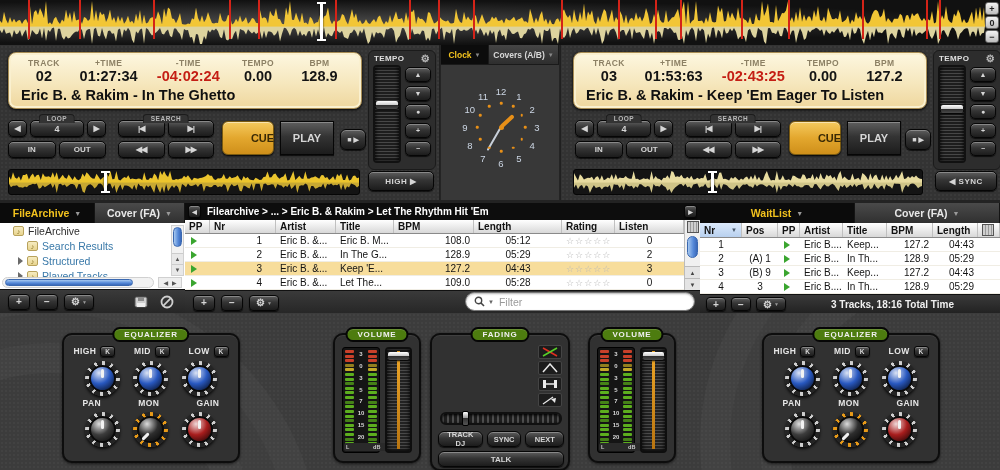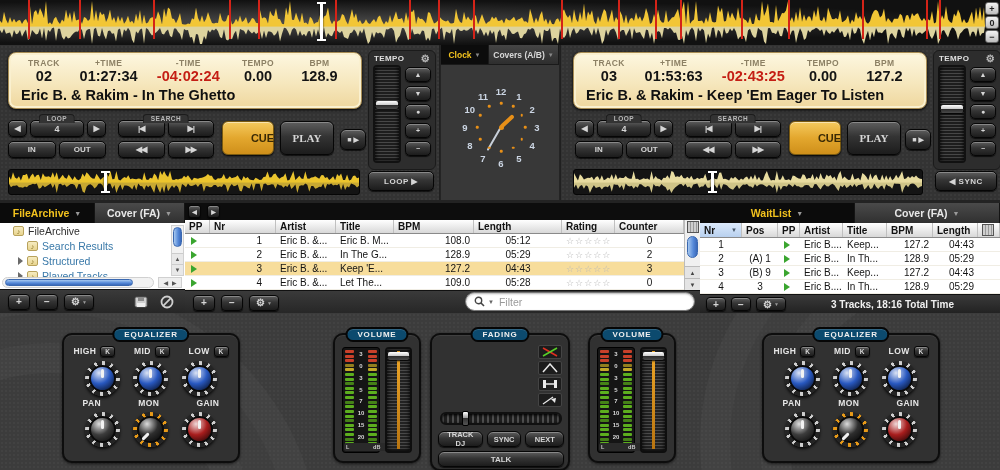--- a/index.html
+++ b/index.html
@@ -61,36 +61,36 @@
     padding:0 7px;letter-spacing:.5px;line-height:8px;}
   .grow{display:flex;gap:3px;margin-bottom:4px;}
   .grow .btn{height:17px;font-size:8px;}
   .loop .b-ar{width:19px;}.loop .b-val{flex:1;font-size:9px;}
   .loop .b-io{flex:1;}
   .search .btn{flex:1;letter-spacing:-1px;}
 
   .cue{position:absolute;width:52px;height:34px;font-size:11px;border-radius:6px;
     background:linear-gradient(#f5ca5e,#e3a72e 50%,#cf8f1a);color:#3a2a05;border:1px solid #7a5a10;
     box-shadow:inset 0 1px 0 rgba(255,255,255,.5),0 1px 2px #000;padding-left:35px;}
-  .play{position:absolute;width:54px;height:34px;font-size:11px;border-radius:6px;font-family:Liberation Serif, serif;}
+  .play{position:absolute;width:54px;height:34px;font-size:11px;border-radius:0;}
   .stopplay{position:absolute;width:26px;height:21px;font-size:7px;border-radius:6px;letter-spacing:0px;}
   .strip{position:absolute;height:26px;background:#141414;border:1px solid #060606;border-radius:3px;overflow:hidden;}
   .strip svg{position:absolute;left:0;top:0;width:100%;height:100%;}
   .strip .ph{top:1px;bottom:1px;}
   .sync{position:absolute;height:20px;border-radius:5px;font-size:8px;letter-spacing:.5px;}
 
   
   .ctabs{display:flex;height:20px;background:#2a2a2a;border-bottom:1px solid #1a1a1a;}
   .ctab{display:flex;align-items:center;justify-content:center;gap:3px;font-size:8.5px;font-weight:bold;color:#d8d8d8;
     background:linear-gradient(#454545,#2e2e2e);border-right:1px solid #1a1a1a;cursor:pointer;}
   .ctab .dd{font-size:6px;color:#888;}
   .ctab.active{background:#0c0c0c;color:#f2c21e;}
   .ctab.t1{width:48px;}.ctab.t2{flex:1;}
   .clockface{position:absolute;left:10px;top:32px;width:100px;height:100px;}
-  .cnum{position:absolute;font-size:9.5px;font-weight:bold;color:#ccd6e4;transform:translate(-50%,-50%);}
+  .cnum{position:absolute;font-size:9.5px;font-weight:normal;color:#ccd6e4;transform:translate(-50%,-50%);}
   .cdot{position:absolute;width:2.5px;height:2.5px;border-radius:50%;background:#e89018;transform:translate(-50%,-50%);}
   .hand{position:absolute;left:50%;bottom:50%;transform-origin:50% 100%;border-radius:2px;}
   .hand.hour{width:3.5px;height:17px;margin-left:-1.75px;background:#e89018;}
   .hand.minute{width:2px;height:27px;margin-left:-1px;background:#c8d0da;}
   .cpin{position:absolute;left:50%;top:50%;width:5px;height:5px;margin:-2.5px;border-radius:50%;background:#e89018;}
 
   
   #browser-bg{position:absolute;left:0;top:200px;width:1000px;height:113px;background:#232323;}
   .btabs{position:absolute;display:flex;height:20px;}
   .btab{display:flex;align-items:center;justify-content:center;gap:5px;font-size:10.5px;font-weight:bold;
@@ -165,21 +165,21 @@
   #wfoot .txt{flex:1;text-align:center;font-size:10px;font-weight:bold;color:#f0f0f0;}
   #wfoot .tbtn{min-width:20px;height:14px;}
 
   
   #mixer{position:absolute;left:0;top:313px;width:1000px;height:157px;background:#3c3c3c;overflow:hidden;
     background-image:radial-gradient(rgba(255,255,255,.03) 1px,transparent 1px);background-size:4px 4px;}
   .swirl{position:absolute;border-radius:50%;border:30px solid rgba(255,255,255,.035);
     box-shadow:0 0 0 30px rgba(0,0,0,.06),0 0 0 60px rgba(255,255,255,.03);}
   .panel{position:absolute;background:#313131;border:2px solid #0d0d0d;border-radius:10px;
     box-shadow:inset 0 1px 0 rgba(255,255,255,.07),0 1px 3px rgba(0,0,0,.6);}
-  .ptitle{position:absolute;top:-8px;left:50%;transform:translateX(-50%);background:#0c4a6e;border:2px solid #060606;
+  .ptitle{position:absolute;top:-8px;left:50%;transform:translateX(-50%);background:#4d7c0f;border:2px solid #060606;
     border-radius:8px;padding:1px 10px;font-size:8px;font-weight:bold;color:#efefef;letter-spacing:.8px;white-space:nowrap;
     box-shadow:inset 0 1px 0 rgba(255,255,255,.15);}
   .eqgrid{position:absolute;left:0;top:8px;width:100%;display:flex;flex-direction:column;}
   .eqlabels{display:flex;justify-content:space-around;align-items:center;height:16px;}
   .eqlab{display:flex;align-items:center;gap:4px;font-size:8.5px;font-weight:bold;color:#e6e6e6;letter-spacing:.4px;}
   .kbtn{width:15px;height:11px;border-radius:3px;font-size:6.5px;}
   .knobrow{display:flex;justify-content:space-around;padding:2px 14px 0 14px;}
   .knob{width:35px;height:35px;border-radius:50%;position:relative;
     background:repeating-conic-gradient(var(--tick,#cfcfcf) 0 9deg,#242424 9deg 30deg);box-shadow:0 2px 3px rgba(0,0,0,.8);}
   .knob .cap{position:absolute;inset:4px;border-radius:50%;border:2px solid #0a0a0a;
@@ -337,21 +337,21 @@
   <button class="btn stopplay" style="left:340px;top:84px;">■ ▶</button>
 
   <div class="strip" style="left:8px;top:124px;width:352px;">
     <svg id="wave-a" preserveAspectRatio="none" viewBox="0 0 352 26">
         <path d="M0 13 L0 14.9 L2 18.8 L4 17.1 L6 17.0 L8 16.5 L10 18.6 L12 18.6 L14 19.3 L16 17.8 L18 18.7 L20 16.6 L22 16.1 L24 14.8 L26 15.5 L28 14.6 L30 20.2 L32 19.6 L34 16.4 L36 18.6 L38 17.3 L40 15.9 L42 14.6 L44 19.6 L46 15.1 L48 25.0 L50 15.4 L52 15.0 L54 16.8 L56 15.8 L58 18.4 L60 16.7 L62 15.2 L64 15.1 L66 16.3 L68 20.8 L70 15.2 L72 15.4 L74 23.2 L76 25.0 L78 18.2 L80 16.0 L82 15.4 L84 17.0 L86 20.1 L88 18.2 L90 14.8 L92 14.7 L94 16.3 L96 21.9 L98 18.5 L100 14.6 L102 15.0 L104 20.4 L106 16.3 L108 25.0 L110 19.3 L112 15.8 L114 21.6 L116 16.7 L118 16.9 L120 17.4 L122 18.7 L124 21.2 L126 16.0 L128 21.9 L130 14.7 L132 17.4 L134 17.6 L136 21.6 L138 16.6 L140 18.8 L142 16.6 L144 20.7 L146 25.0 L148 15.1 L150 20.3 L152 25.0 L154 18.0 L156 25.0 L158 15.3 L160 23.1 L162 19.7 L164 16.9 L166 19.6 L168 16.6 L170 18.6 L172 25.0 L174 15.1 L176 16.6 L178 18.8 L180 14.6 L182 17.1 L184 17.4 L186 16.6 L188 15.4 L190 18.3 L192 15.4 L194 15.1 L196 23.5 L198 17.3 L200 17.5 L202 18.7 L204 18.3 L206 16.2 L208 16.3 L210 18.7 L212 17.6 L214 18.4 L216 15.2 L218 16.8 L220 23.8 L222 18.1 L224 15.2 L226 17.6 L228 17.1 L230 15.7 L232 22.5 L234 23.3 L236 16.7 L238 17.7 L240 19.2 L242 20.1 L244 14.7 L246 22.4 L248 14.8 L250 14.9 L252 15.0 L254 23.4 L256 15.2 L258 14.5 L260 16.5 L262 16.2 L264 15.5 L266 15.6 L268 20.2 L270 15.3 L272 16.6 L274 16.8 L276 19.2 L278 17.1 L280 18.4 L282 14.9 L284 20.5 L286 18.3 L288 15.8 L290 25.0 L292 17.3 L294 16.4 L296 16.9 L298 14.7 L300 15.9 L302 23.5 L304 17.3 L306 17.2 L308 20.3 L310 19.6 L312 18.1 L314 18.5 L316 14.6 L318 20.7 L320 15.2 L322 16.1 L324 14.7 L326 16.9 L328 16.0 L330 16.4 L332 14.9 L334 21.9 L336 15.3 L338 21.7 L340 17.5 L342 18.9 L344 14.7 L346 15.4 L348 16.4 L350 19.0 L352 17.1 L352 13 Z" fill="#c7a832"></path>
         <path d="M0 13 L0 7.0 L2 10.5 L4 2.4 L6 8.2 L8 9.5 L10 6.7 L12 11.4 L14 5.3 L16 5.4 L18 4.1 L20 10.4 L22 6.3 L24 3.9 L26 8.0 L28 5.3 L30 5.1 L32 10.7 L34 3.6 L36 7.0 L38 7.2 L40 6.8 L42 8.2 L44 2.5 L46 8.1 L48 2.5 L50 10.5 L52 8.1 L54 5.1 L56 8.4 L58 9.5 L60 4.8 L62 7.8 L64 10.7 L66 6.7 L68 10.0 L70 11.0 L72 9.4 L74 3.7 L76 7.2 L78 2.5 L80 4.5 L82 7.5 L84 9.3 L86 9.4 L88 4.0 L90 7.2 L92 10.6 L94 8.8 L96 6.9 L98 2.8 L100 7.2 L102 1.0 L104 10.1 L106 9.7 L108 1.0 L110 10.3 L112 11.4 L114 9.3 L116 7.7 L118 8.8 L120 5.7 L122 10.0 L124 9.2 L126 9.8 L128 9.9 L130 9.3 L132 9.4 L134 11.1 L136 2.5 L138 10.4 L140 10.9 L142 8.5 L144 9.2 L146 3.7 L148 6.0 L150 11.1 L152 1.0 L154 5.5 L156 1.0 L158 5.5 L160 7.5 L162 1.0 L164 10.2 L166 10.9 L168 9.8 L170 10.3 L172 9.4 L174 9.3 L176 6.1 L178 8.0 L180 5.8 L182 8.7 L184 11.4 L186 8.4 L188 8.9 L190 9.5 L192 8.7 L194 8.5 L196 7.6 L198 6.4 L200 4.2 L202 6.1 L204 6.2 L206 9.9 L208 10.9 L210 9.0 L212 9.1 L214 8.4 L216 4.3 L218 9.4 L220 9.5 L222 6.9 L224 9.0 L226 8.1 L228 7.7 L230 5.7 L232 9.5 L234 11.5 L236 6.4 L238 9.3 L240 7.5 L242 10.3 L244 10.8 L246 11.0 L248 8.5 L250 9.6 L252 10.9 L254 10.6 L256 7.5 L258 7.2 L260 1.5 L262 8.2 L264 7.9 L266 4.6 L268 3.7 L270 7.2 L272 9.6 L274 7.8 L276 7.1 L278 3.4 L280 11.3 L282 10.7 L284 6.3 L286 1.0 L288 10.8 L290 8.8 L292 6.3 L294 9.1 L296 9.7 L298 1.4 L300 9.2 L302 9.6 L304 8.1 L306 7.9 L308 6.8 L310 8.2 L312 9.5 L314 5.8 L316 5.5 L318 8.7 L320 7.5 L322 10.7 L324 9.3 L326 6.8 L328 11.0 L330 4.3 L332 6.9 L334 3.9 L336 10.9 L338 10.9 L340 4.8 L342 11.5 L344 10.6 L346 6.6 L348 5.9 L350 8.9 L352 8.0 L352 13 Z" fill="#ecc52e"></path>
         <rect x="0" y="12.4" width="352" height="1.2" fill="#ecc52e"></rect>
       </svg>
     <div class="ph" id="ph-a" style="left: 95.04px;"></div>
   </div>
-  <button class="btn sync" style="left:368px;top:126px;width:66px;">LOOP ▶</button>
+  <button class="btn sync" style="left:368px;top:126px;width:66px;">HIGH ▶</button>
 </div>
 
 <div id="centerpanel">
   <div class="ctabs">
     <div class="ctab t1 active">
         <span>Clock</span>
         <span class="dd">▼</span>
       </div>
     <div class="ctab t2">
         <span>Covers (A/B)</span>
@@ -543,33 +543,34 @@
   <div class="tb-ico">
     <svg width="14" height="14" viewBox="0 0 14 14">
         <circle cx="7" cy="7" r="5.5" fill="none" stroke="#cfcfcf" stroke-width="1.8"></circle>
         <line x1="3.2" y1="10.8" x2="10.8" y2="3.2" stroke="#cfcfcf" stroke-width="1.8"></line>
       </svg>
   </div>
 </div>
 
 <div id="bc">
   <div class="btn bc-btn">◀</div>
+  <div class="bc-txt">Filearchive &gt; ... &gt; Eric B. &amp; Rakim &gt; Let The Rhythm Hit 'Em</div>
   <div class="btn bc-btn">▶</div>
 </div>
 
 <div id="ftable">
   <div class="grid-f hrow" id="fhead">
       <div class="hcell">PP</div>
       <div class="hcell">Nr</div>
       <div class="hcell">Artist</div>
       <div class="hcell">Title</div>
       <div class="hcell">BPM</div>
       <div class="hcell">Length</div>
       <div class="hcell">Rating</div>
-      <div class="hcell">Counter</div>
+      <div class="hcell">Listen</div>
     </div>
   <div id="fbody">
       <div class="grid-f frow">
         <div class="fcell ">
           <span class="ptri"></span>
         </div>
         <div class="fcell r nr">1</div>
         <div class="fcell ">Eric B. &amp;...</div>
         <div class="fcell ">Eric B. M...</div>
         <div class="fcell r">108.0</div>

